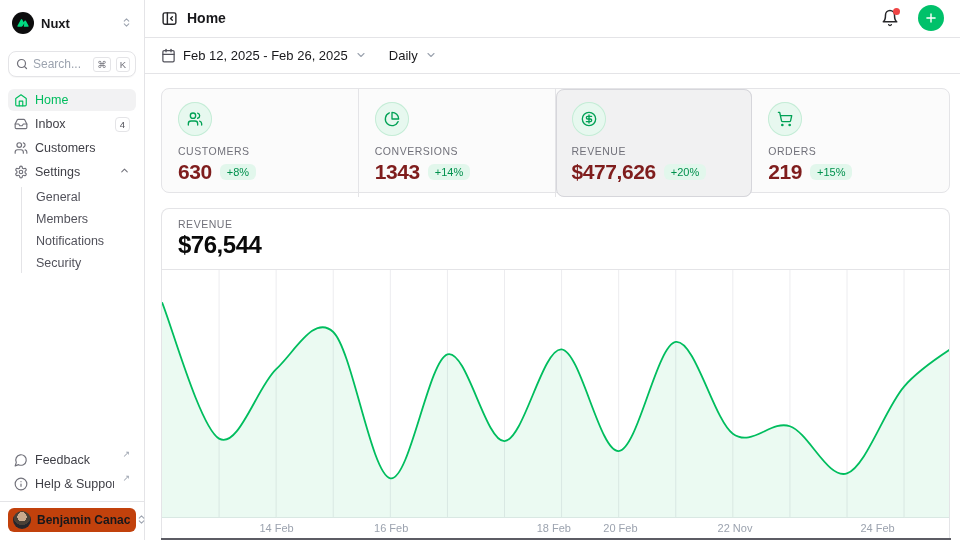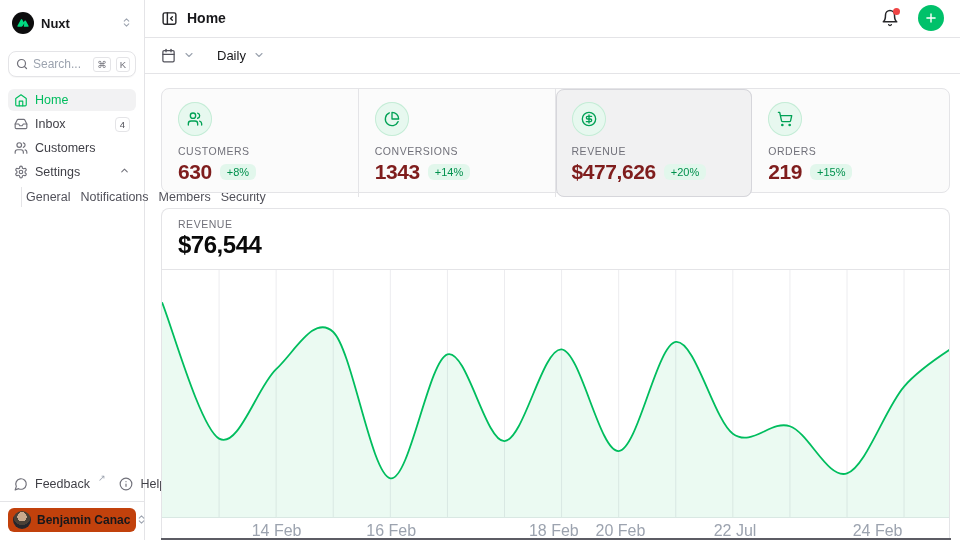--- a/index.html
+++ b/index.html
@@ -28,27 +28,27 @@
 
   .nav { margin-top:12px; display:flex; flex-direction:column; gap:2px; }
   .nav-item { display:flex; align-items:center; gap:7px; height:22px; padding:0 6px;
     border-radius:6px; font-size:12.5px; color:#3f3f46; cursor:pointer; }
   .nav-item svg { color:#71717a; flex:none; }
   .nav-item .lbl { flex:1; white-space:nowrap; overflow:hidden; }
   .nav-item.active { background:#f2f2f3; color:#00bd5e; font-weight:500; }
   .nav-item.active svg { color:#00bd5e; }
   .mini-badge { font-size:9.5px; color:#52525b; border:1px solid #e4e4e7; border-radius:4px;
     padding:1px 4px; background:#fff; line-height:11px; }
-  .sub-list { margin-left:13px; border-left:1px solid #e4e4e7; 
-    display:flex; flex-direction:row; gap:2px; margin-top:2px; }
+  .sub-list { margin-left:13px; border-left:1px solid #e4e4e7; padding-left:10px;
+    display:flex; flex-direction:column; gap:2px; margin-top:2px; }
   .sub-item { height:20px; display:flex; align-items:center; font-size:12.5px;
     color:#52525b; padding:0 4px; border-radius:6px; cursor:pointer; }
 
   .sidebar-spacer { flex:1; }
-  .side-foot { display:flex; flex-direction:row; gap:2px; padding-bottom:6px; }
+  .side-foot { display:flex; flex-direction:column; gap:2px; padding-bottom:6px; }
   .ext-arrow { color:#9ca3af; margin-left:1px; align-self:flex-start; }
   .user-sep { border-top:1px solid #e4e4e7; margin:0 -8px; padding:0; }
   .user-row { margin-top:6px; display:flex; align-items:center; gap:6px; padding:3px 5px;
     border-radius:6px; background:#c2410c; cursor:pointer; }
   .avatar { width:18px; height:18px; border-radius:50%; flex:none;
     background:radial-gradient(circle at 50% 32%, #c9a98c 0 30%, #4a4036 31% 55%, #26262c 56%); }
   .user-name { font-size:12px; font-weight:600; flex:1; white-space:nowrap; }
 
   
   .main { flex:1; display:flex; flex-direction:column; min-width:0; position:relative; }
@@ -91,21 +91,21 @@
 
   
   .chart-card { margin-top:15px; border:1px solid #e4e4e7; border-radius:8px 8px 0 0;
     border-bottom:0; background:#fff; overflow:hidden; }
   .chart-head { padding:9px 16px 10px 16px; border-bottom:1px solid #e4e4e7; }
   .chart-label { font-size:10.5px; letter-spacing:.05em; color:#71717a; text-transform:uppercase; }
   .chart-value { font-size:24px; font-weight:700; letter-spacing:-.02em; margin-top:1px; color:#0a0a0a; }
   .plot-wrap { position:relative; height:248px; border-bottom:1px solid #ececef; }
   .plot-wrap svg { display:block; width:100%; height:248px; }
   .x-axis { position:relative; height:22px; }
-  .x-tick { position:absolute; top:4px; transform:translateX(-50%); font-size:16px; color:#9ca3af;
+  .x-tick { position:absolute; top:4px; transform:translateX(-50%); font-size:11px; color:#9ca3af;
     white-space:nowrap; }
   .bottom-strip { position:absolute; left:16px; right:9px; bottom:0; height:2px; background:#5c5c64; }
 </style>
 </head>
 <body>
 
 <div class="app">
 
   <aside class="sidebar">
     <div class="ws-row">
@@ -168,24 +168,24 @@
           <svg width="11" height="11" viewBox="0 0 24 24" fill="none" stroke="currentColor" stroke-width="2.2" stroke-linecap="round" stroke-linejoin="round">
               <path d="m18 15-6-6-6 6"></path>
             </svg>
         </span>
       </div>
       <div class="sub-list">
         <div class="sub-item">
             <span>General</span>
           </div>
         <div class="sub-item">
+            <span>Members</span>
+          </div>
+        <div class="sub-item">
             <span>Notifications</span>
-          </div>
-        <div class="sub-item">
-            <span>Members</span>
           </div>
         <div class="sub-item">
             <span>Security</span>
           </div>
       </div>
     </nav>
 
     <div class="sidebar-spacer"></div>
 
     <div class="side-foot">
@@ -246,20 +246,21 @@
     </header>
 
     <div class="toolbar">
       <button class="tool-ctl">
         <svg width="15" height="15" viewBox="0 0 24 24" fill="none" stroke="currentColor" stroke-width="2" stroke-linecap="round" stroke-linejoin="round">
             <rect x="3" y="4" width="18" height="18" rx="2"></rect>
             <path d="M16 2v4"></path>
             <path d="M8 2v4"></path>
             <path d="M3 10h18"></path>
           </svg>
+        <span>Feb 12, 2025 - Feb 26, 2025</span>
         <svg class="chev" width="12" height="12" viewBox="0 0 24 24" fill="none" stroke="currentColor" stroke-width="2.2" stroke-linecap="round" stroke-linejoin="round">
             <path d="m6 9 6 6 6-6"></path>
           </svg>
       </button>
       <button class="tool-ctl">
         <span>Daily</span>
         <svg class="chev" width="12" height="12" viewBox="0 0 24 24" fill="none" stroke="currentColor" stroke-width="2.2" stroke-linecap="round" stroke-linejoin="round">
             <path d="m6 9 6 6 6-6"></path>
           </svg>
       </button>
@@ -352,21 +353,21 @@
               <line x1="744.9" x2="744.9" y1="0" y2="248" stroke="#ececef" stroke-width="1"></line>
               <path d="M0,32.24000000000001C9.549999999999999,54.97333333333334 38.2,157.48 57.3,168.64C76.39999999999999,179.79999999999998 95.5,116.97333333333334 114.6,99.20000000000002C133.7,81.42666666666669 152.79999999999998,43.81333333333333 171.89999999999998,62C190.99999999999997,80.18666666666667 210.1,204.6 229.2,208.32C248.29999999999998,212.04 267.4,90.52 286.5,84.32C305.6,78.11999999999999 324.69999999999993,171.94666666666666 343.79999999999995,171.12C362.9,170.29333333333335 381.99999999999994,77.70666666666665 401.09999999999997,79.35999999999999C420.2,81.01333333333332 439.29999999999995,182.27999999999997 458.4,181.04C477.5,179.8 496.5999999999999,74.81333333333335 515.6999999999999,71.92000000000002C534.8,69.02666666666669 553.9,149.62666666666667 573,163.68C592.1,177.73333333333335 611.1999999999999,149.62666666666667 630.3,156.24C649.4,162.85333333333335 668.4999999999999,209.97333333333336 687.5999999999999,203.36C706.6999999999999,196.74666666666667 725.8,138.46666666666667 744.9,116.56C764,94.65333333333334 792.65,79.36000000000001 802.1999999999999,71.92000000000002L802.1999999999999,248 L0,248 Z" fill="rgba(0,189,94,0.08)"></path>
               <path d="M0,32.24000000000001C9.549999999999999,54.97333333333334 38.2,157.48 57.3,168.64C76.39999999999999,179.79999999999998 95.5,116.97333333333334 114.6,99.20000000000002C133.7,81.42666666666669 152.79999999999998,43.81333333333333 171.89999999999998,62C190.99999999999997,80.18666666666667 210.1,204.6 229.2,208.32C248.29999999999998,212.04 267.4,90.52 286.5,84.32C305.6,78.11999999999999 324.69999999999993,171.94666666666666 343.79999999999995,171.12C362.9,170.29333333333335 381.99999999999994,77.70666666666665 401.09999999999997,79.35999999999999C420.2,81.01333333333332 439.29999999999995,182.27999999999997 458.4,181.04C477.5,179.8 496.5999999999999,74.81333333333335 515.6999999999999,71.92000000000002C534.8,69.02666666666669 553.9,149.62666666666667 573,163.68C592.1,177.73333333333335 611.1999999999999,149.62666666666667 630.3,156.24C649.4,162.85333333333335 668.4999999999999,209.97333333333336 687.5999999999999,203.36C706.6999999999999,196.74666666666667 725.8,138.46666666666667 744.9,116.56C764,94.65333333333334 792.65,79.36000000000001 802.1999999999999,71.92000000000002" fill="none" stroke="#00bd5e" stroke-width="1.8"></path>
             </svg>
         </div>
         <div class="x-axis" id="x-axis">
             <span class="x-tick" style="left: 114.6px;">14 Feb</span>
             <span class="x-tick" style="left: 229.2px;">16 Feb</span>
             <span class="x-tick" style="left: 343.8px; margin-left: 48px;">18 Feb</span>
             <span class="x-tick" style="left: 458.4px;">20 Feb</span>
-            <span class="x-tick" style="left: 573px;">22 Jul</span>
+            <span class="x-tick" style="left: 573px;">22 Nov</span>
             <span class="x-tick" style="left: 687.6px; margin-left: 28px;">24 Feb</span>
           </div>
       </section>
 
     </div>
 
     <div class="bottom-strip"></div>
   </main>
 </div>
 

